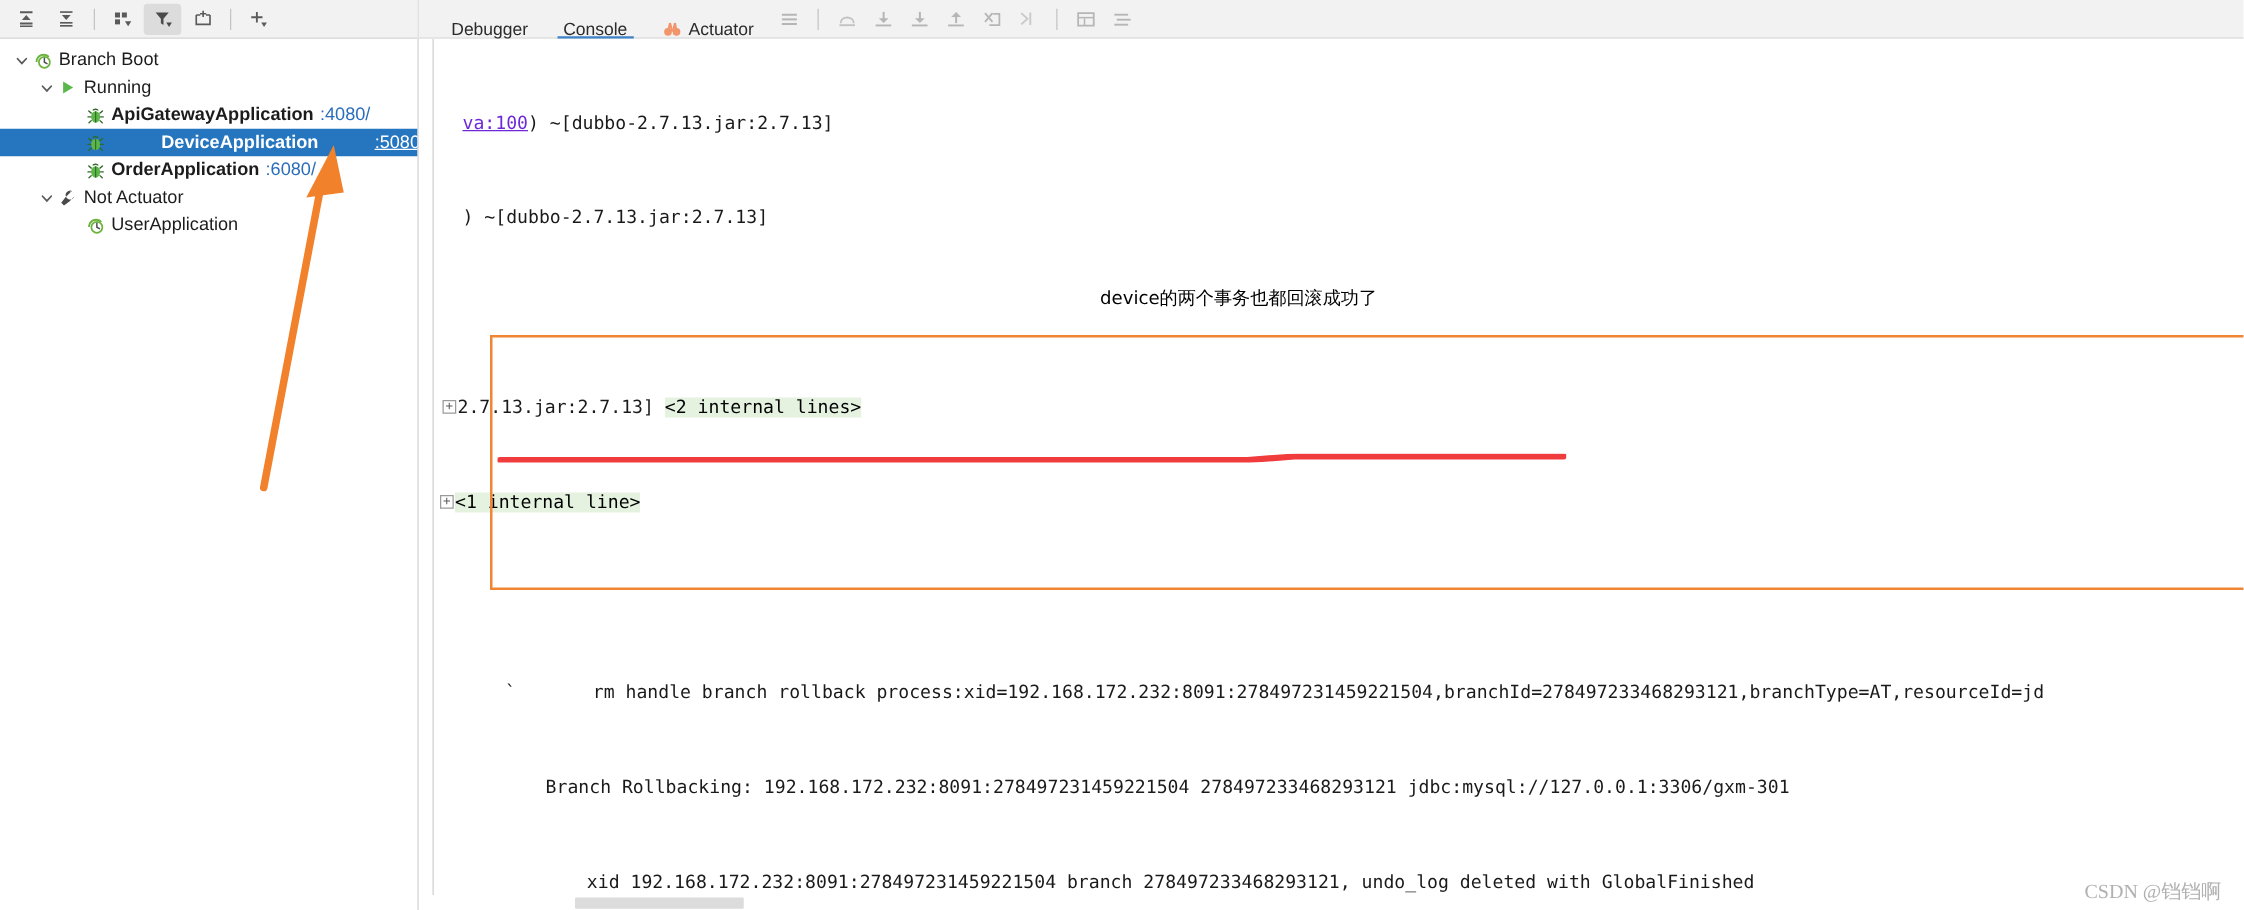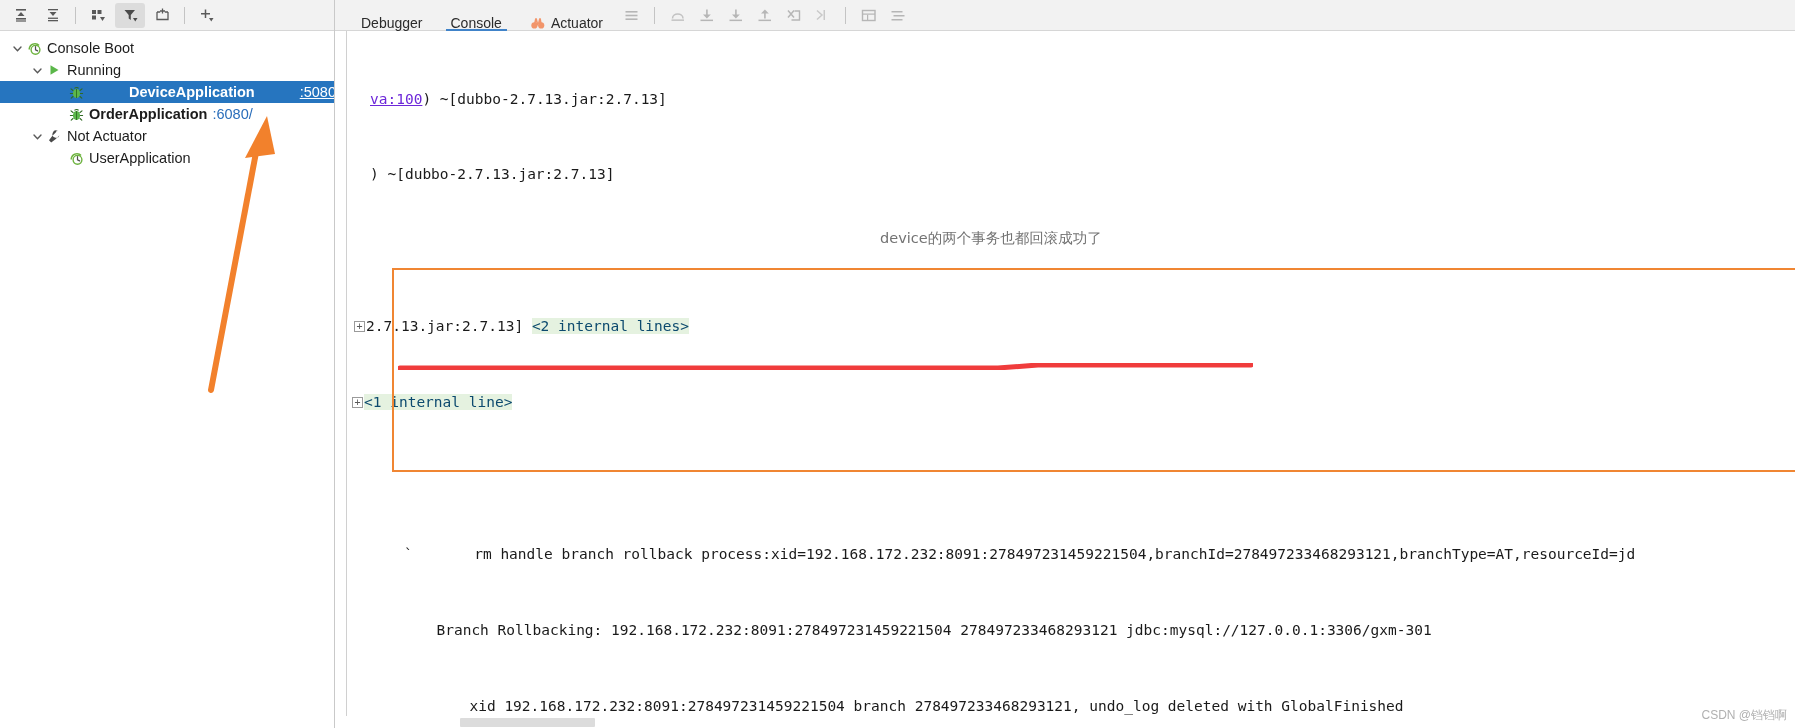--- a/index.html
+++ b/index.html
@@ -146,51 +146,51 @@
     border: 1px solid #9a9a9a;
     color: #5a5a5a;
     font-family: "DejaVu Sans Mono", monospace;
     font-size: 10px; line-height: 9px;
     text-align: center;
     vertical-align: middle;
     position: relative; top: -1px;
     margin-right: 1px;
     background: #fff;
   }
-  .internal { background: #e5f2e0; color: #0c4a6e; text-align: right; }
+  .internal { background: #e5f2e0; color: #000000; text-align: right; }
   .linkref { color: #6d28d9; text-decoration: underline; }
 
   
   #note-cn {
     position: absolute;
     left: 545px; top: 198px;
     font-family: "DejaVu Sans", sans-serif;
     font-size: 14.5px;
-    color: #737373;
+    color: #000000;
     white-space: nowrap;
   }
   #orange-box {
     position: absolute;
     left: 57px; top: 237px;
     width: 1500px; height: 204px;
     border: 2.5px solid #f08633;
     border-right: none;
     pointer-events: none;
   }
   #red-underline {
     position: absolute;
     left: 63px; top: 332px;
     width: 855px; height: 7px;
     pointer-events: none;
   }
   #watermark {
     position: absolute;
-    right: 8px; bottom: 4px;
-    font-family: Liberation Sans, sans-serif;
-    font-size: 12px;
+    right: 18px; bottom: 4px;
+    font-family: Liberation Serif, serif;
+    font-size: 16px;
     color: #b0b0b0;
   }
   #hscroll {
     position: absolute;
     left: 0; bottom: 0; height: 12px; right: 0;
     background: #ffffff;
   }
   #hscroll .thumb {
     position: absolute;
     left: 125px; top: 2px;
@@ -262,37 +262,49 @@
               <path d="M2 4 L5.5 7.7 L9 4" stroke="#5a5a5a" stroke-width="1.4" fill="none" stroke-linecap="round"></path>
             </svg>
         </span>
         <span class="tree-icon">
           <svg width="16" height="15" viewBox="0 0 16 15">
             <path d="M2.5 8.5 C2.5 4.8 5.4 2 9 2 C11 2 12.6 2.8 13.6 4.1 L12.2 5 C11.4 4.1 10.3 3.5 9 3.5 C6.2 3.5 4 5.7 4 8.5 Z" fill="#6db33f"></path>
             <circle cx="9.5" cy="8.8" r="4.4" fill="none" stroke="#6db33f" stroke-width="1.4"></circle>
             <path d="M9.5 5.6 L9.5 8.8 L11.6 9.9" stroke="#4f4f4f" stroke-width="1.2" fill="none" stroke-linecap="round"></path>
           </svg>
         </span>
-        <span class="tree-label">Console Boot</span>
+        <span class="tree-label">Branch Boot</span>
       </div>
 
       <div class="tree-row" style="padding-left:30px;">
         <span class="twisty">
           <svg width="11" height="11" viewBox="0 0 11 11">
               <path d="M2 4 L5.5 7.7 L9 4" stroke="#5a5a5a" stroke-width="1.4" fill="none" stroke-linecap="round"></path>
             </svg>
         </span>
         <span class="tree-icon">
           <svg width="14" height="14" viewBox="0 0 14 14">
               <path d="M3.5 2.2 L11.5 7 L3.5 11.8 Z" fill="#5bb74a"></path>
             </svg>
         </span>
         <span class="tree-label">Running</span>
       </div>
 
+      <div class="tree-row" style="padding-left:67px;">
+        <span class="tree-icon">
+          <svg width="15" height="15" viewBox="0 0 15 15">
+            <ellipse cx="7.5" cy="8.5" rx="3.6" ry="4.6" fill="#5bb74a"></ellipse>
+            <path d="M7.5 4 L7.5 13" stroke="#2f6b22" stroke-width="0.9"></path>
+            <path d="M4 5.5 L2 3.8 M11 5.5 L13 3.8 M3.6 8.5 L1.4 8.5 M11.4 8.5 L13.6 8.5 M4 11.5 L2.2 13.2 M11 11.5 L12.8 13.2" stroke="#2f6b22" stroke-width="1.1" stroke-linecap="round"></path>
+            <path d="M5.6 3.4 C5.6 2.1 9.4 2.1 9.4 3.4" stroke="#2f6b22" stroke-width="1.1" fill="none"></path>
+          </svg>
+        </span>
+        <span class="tree-label bold">ApiGatewayApplication</span>
+        <span class="tree-port">:4080/</span>
+      </div>
 
       <div class="tree-row selected" style="padding-left:67px;">
         <span class="tree-icon">
           <svg width="15" height="15" viewBox="0 0 15 15">
             <ellipse cx="7.5" cy="8.5" rx="3.6" ry="4.6" fill="#5bb74a"></ellipse>
             <path d="M7.5 4 L7.5 13" stroke="#2f6b22" stroke-width="0.9"></path>
             <path d="M4 5.5 L2 3.8 M11 5.5 L13 3.8 M3.6 8.5 L1.4 8.5 M11.4 8.5 L13.6 8.5 M4 11.5 L2.2 13.2 M11 11.5 L12.8 13.2" stroke="#2f6b22" stroke-width="1.1" stroke-linecap="round"></path>
             <path d="M5.6 3.4 C5.6 2.1 9.4 2.1 9.4 3.4" stroke="#2f6b22" stroke-width="1.1" fill="none"></path>
           </svg>
         </span>

